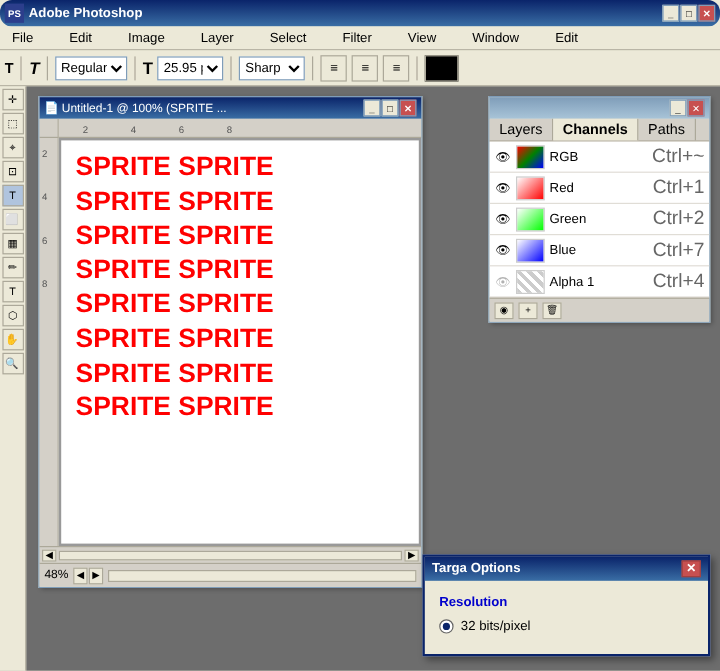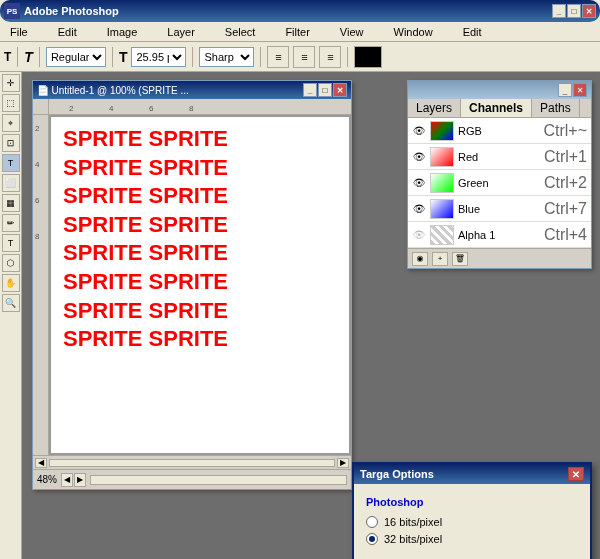--- a/index.html
+++ b/index.html
@@ -641,26 +641,22 @@
         <div class="panel-bottom-btn">🗑</div>
       </div>
     </div>
 
     <div class="dialog">
       <div class="dialog-title-bar">
         <span class="dialog-title-text">Targa Options</span>
         <div class="dialog-close-btn">✕</div>
       </div>
       <div class="dialog-body">
-        <div class="dialog-group-label">Photoshop</div>
-
-        <div class="radio-row">
-          <div class="radio-btn"></div>
-          <span class="radio-label">16 bits/pixel</span>
-        </div>
+        <div class="dialog-group-label">Resolution</div>
+
 
 
         <div class="radio-row">
           <div class="radio-btn checked"></div>
           <span class="radio-label">32 bits/pixel</span>
         </div>
 
       </div>
 
     </div>

